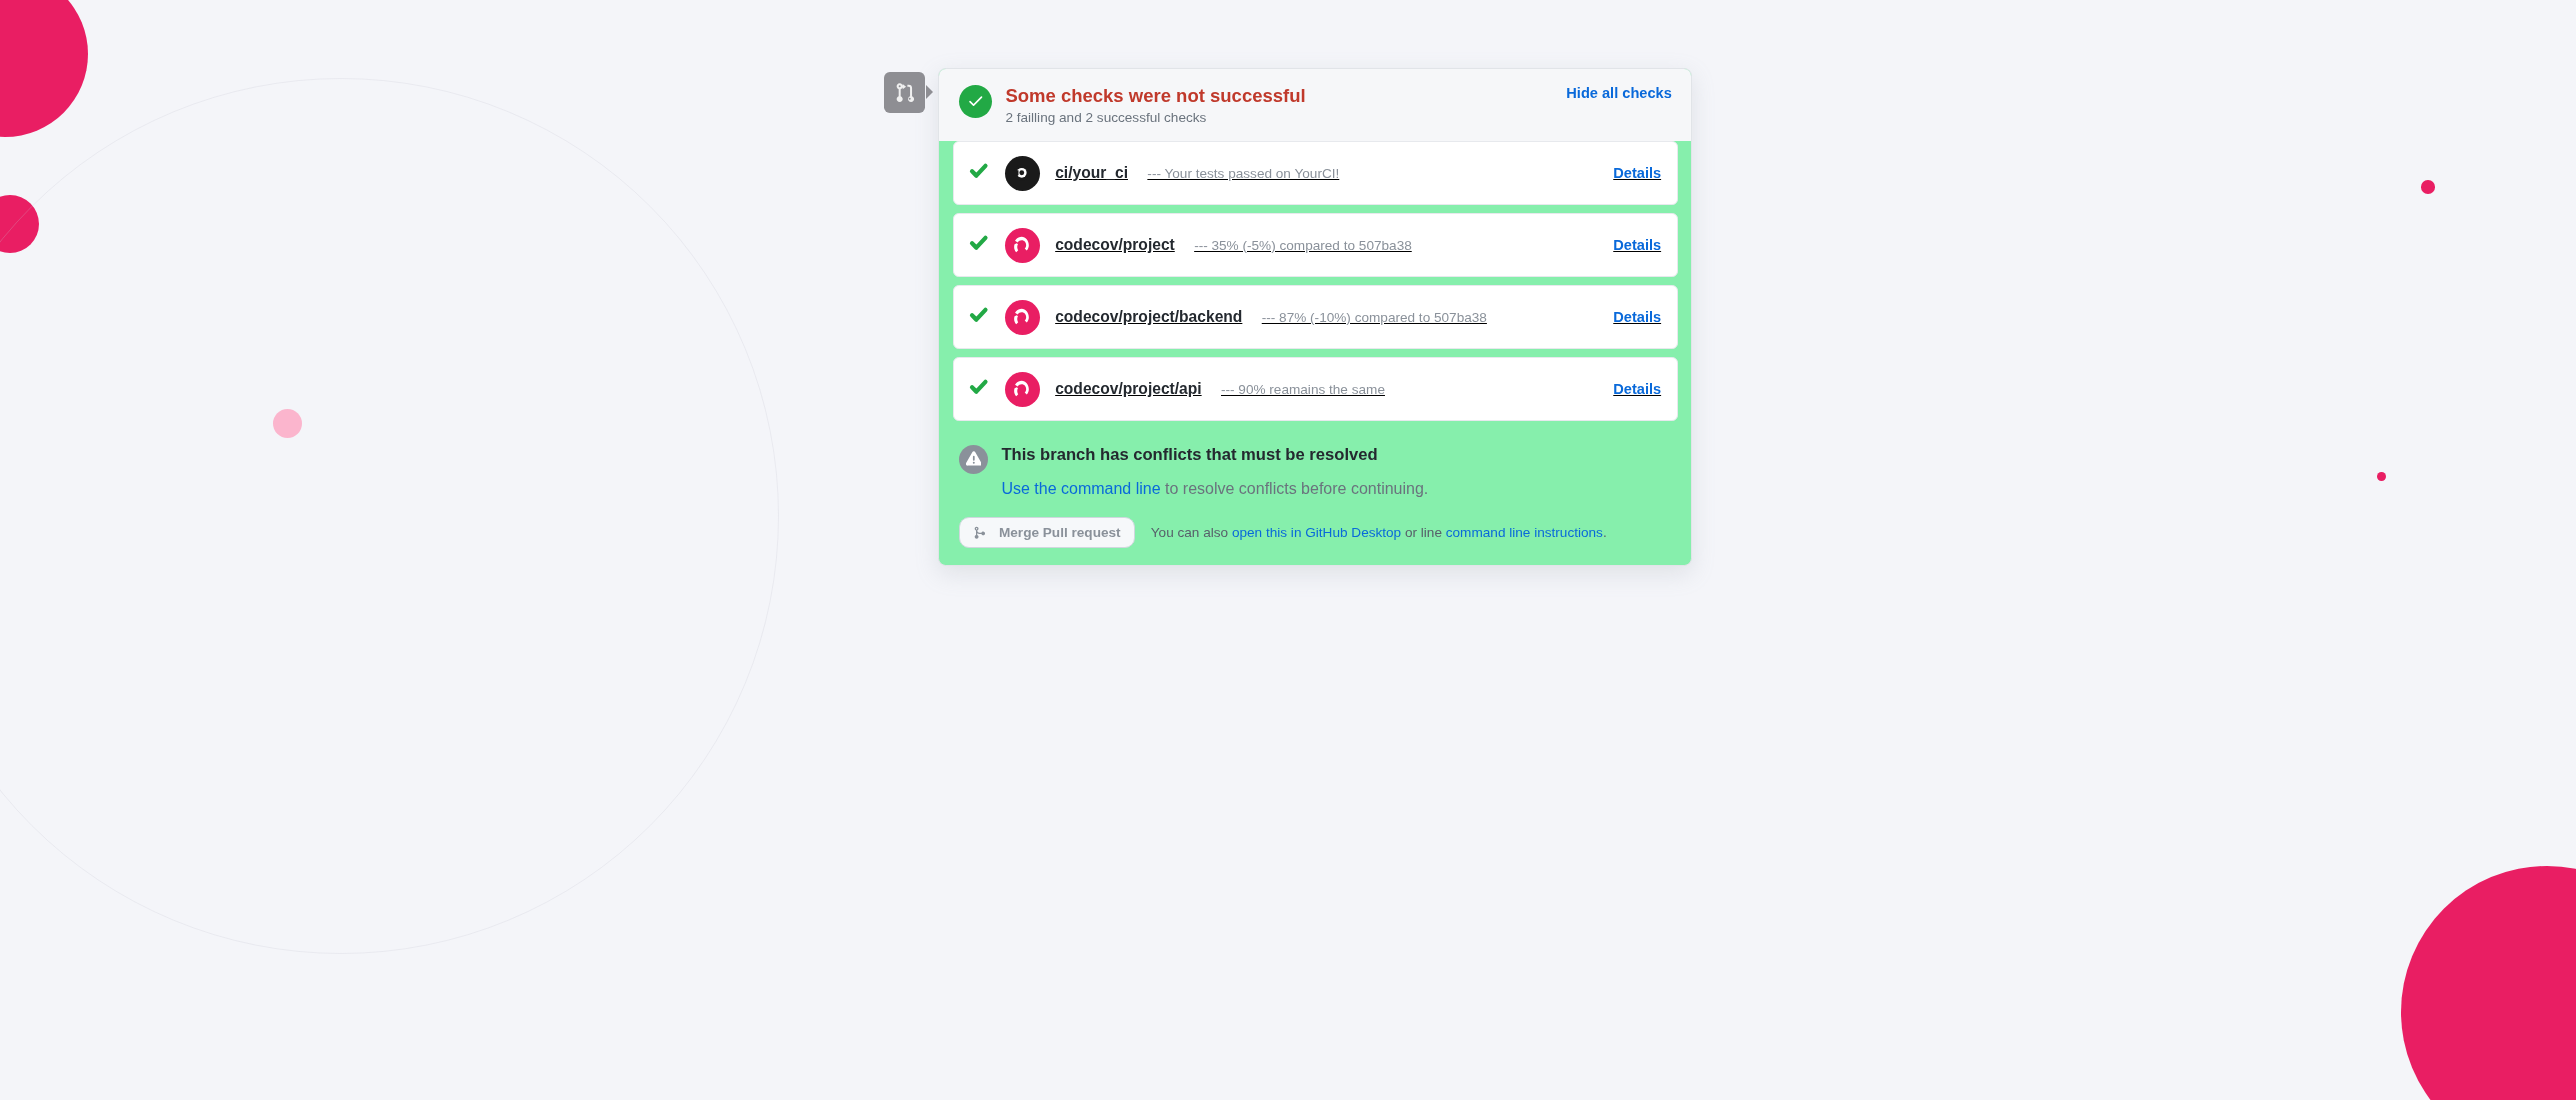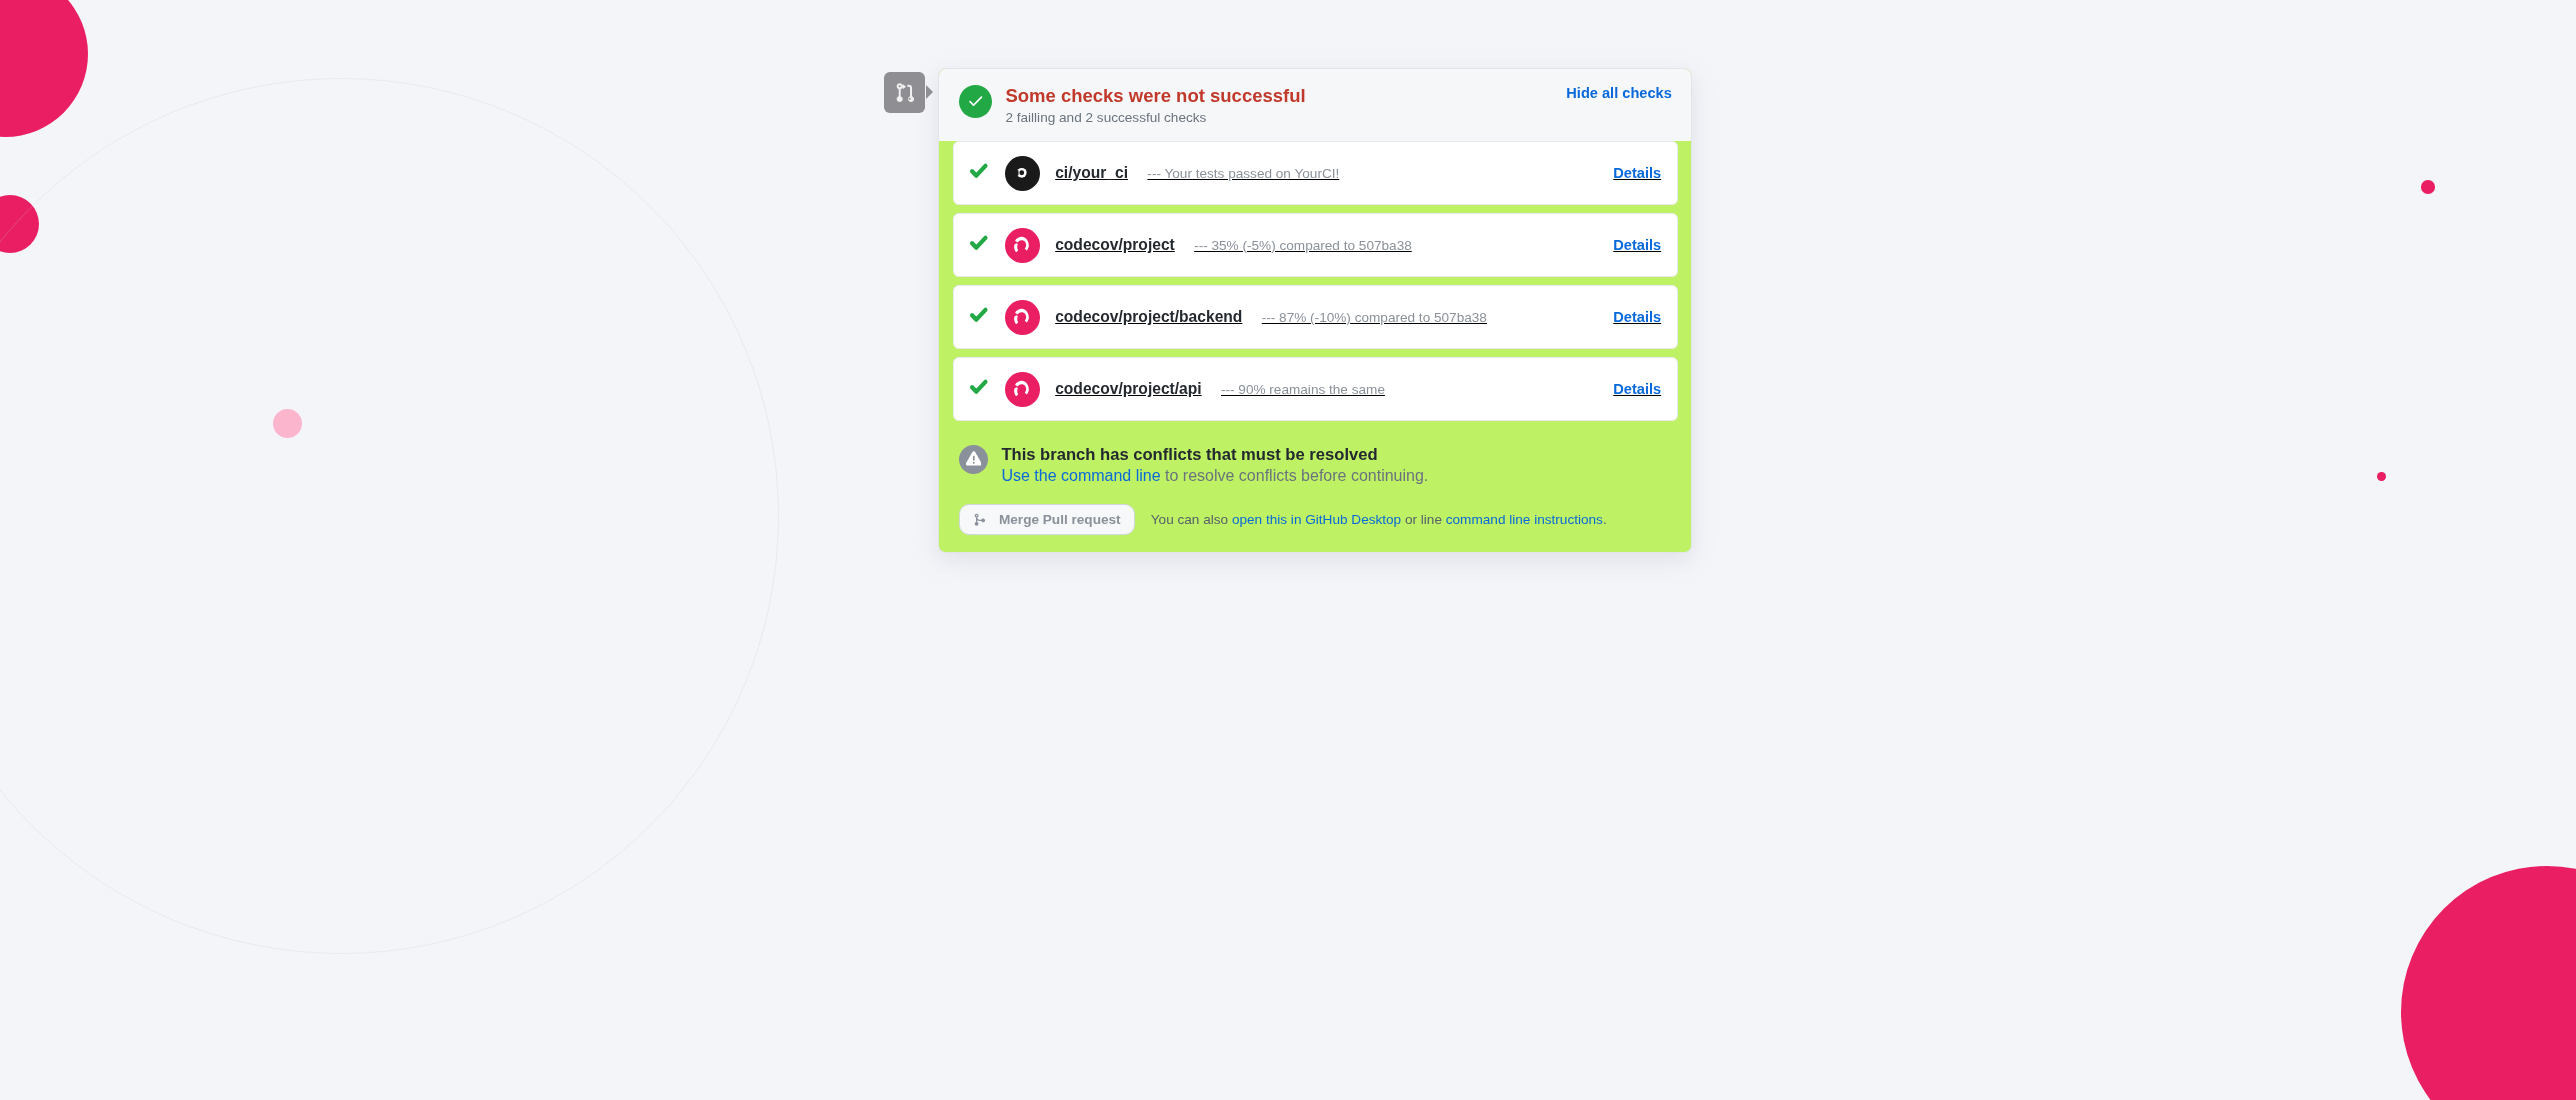--- a/index.html
+++ b/index.html
@@ -50,21 +50,21 @@
       content: "";
       position: absolute;
       right: -7.8px; top: 12.7px;
       border: 7.8px solid transparent;
       border-left-color: #8e8e93;
       border-right: none;
     }
     .pr-badge svg { width: 21.4px; height: 21.4px; fill: #f0f0f0; }
     .panel {
       width: 754px;
-      background: #bef264;
+      background: #86efac;
       border: 1px solid #e1e4e8;
       border-radius: 7.8px;
       margin-left: 13.6px;
       box-shadow: 0 7.8px 23.4px rgba(140,149,159,0.2);
       overflow: hidden;
     }
     .panel-header {
       display: flex;
       align-items: flex-start;
       padding: 15.6px 19.5px;
@@ -112,21 +112,21 @@
       display: flex;
       gap: 13.6px;
       align-items: flex-start;
     }
     .warn-circle {
       width: 29px; height: 29px; background: #8a919a; border-radius: 50%;
       display: flex; align-items: center; justify-content: center;
       flex-shrink: 0;
     }
     .warn-circle svg { width: 15.6px; height: 15.6px; fill: #fff; }
-    .conflict-title { font-weight: 700; color: #24292f; font-size: 16.6px; margin-bottom: 2px; }
+    .conflict-title { font-weight: 700; color: #24292f; font-size: 16.6px; margin-bottom: 15px; }
     .conflict-sub { color: #6a737d; font-size: 16px; text-align: right; }
     .conflict-sub .link { color: #0969da; cursor: pointer; }
     .footer {
       padding: 11.7px 19.5px 17.5px;
       display: flex;
       align-items: center;
       gap: 15.6px;
     }
     .merge-btn {
       background: #f6f8fa;

